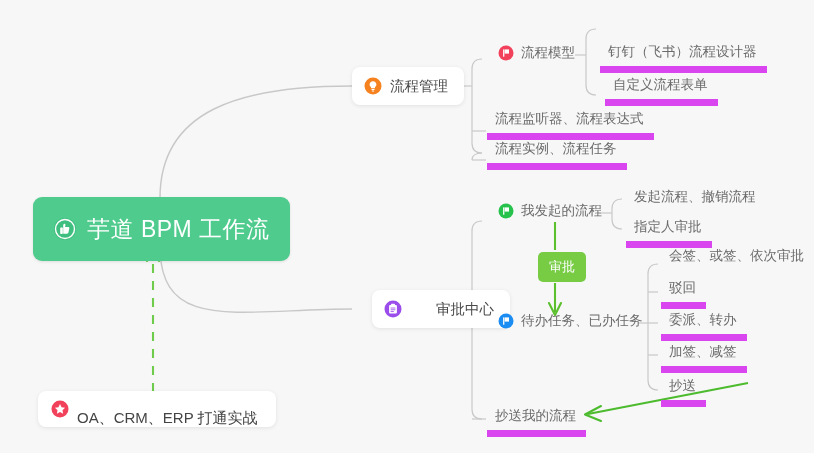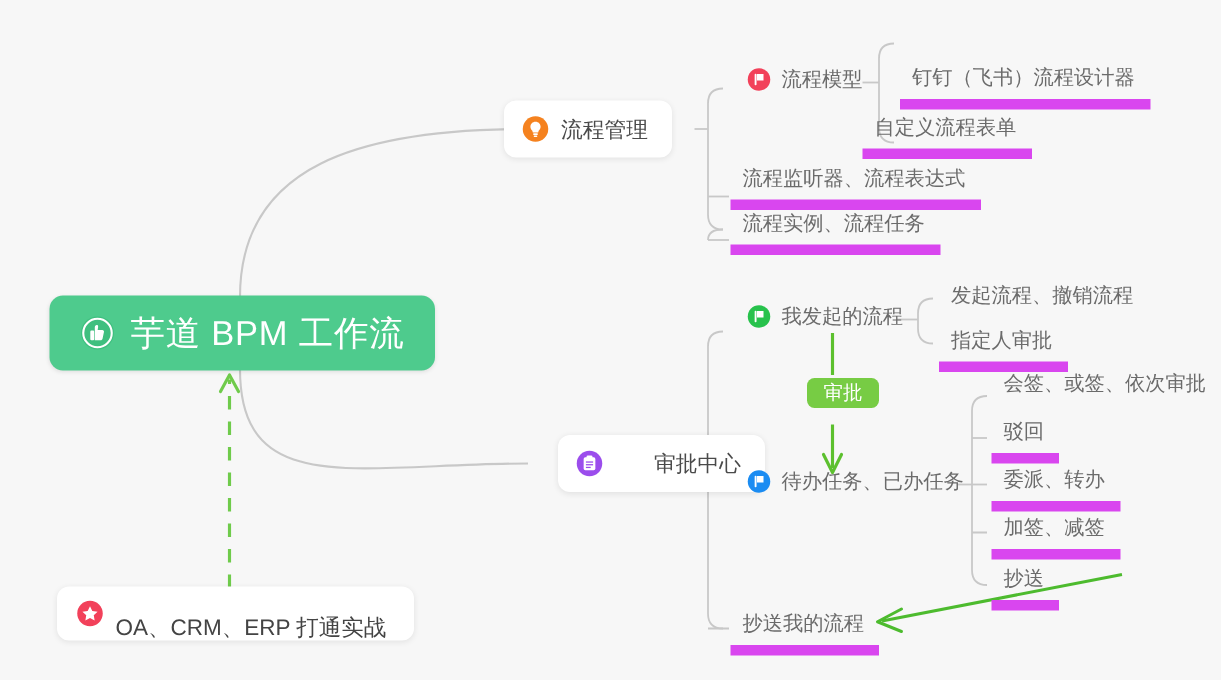--- a/index.html
+++ b/index.html
@@ -26,21 +26,21 @@
     display: flex;
     align-items: center;
     white-space: nowrap;
   }
 
   
   .root-node {
     background: #4ECB8D;
     border-radius: 9px;
     padding: 0 20px;
-    height: 50px;
+    height: 64px;
     gap: 10px;
     box-shadow: 0 1px 3px rgba(0,0,0,0.10);
   }
   .root-label {
     color: #ffffff;
     font-size: 23px;
     letter-spacing: 0.5px;
   }
 
   
@@ -69,21 +69,21 @@
   .text-label {
     color: #6b6b6b;
     font-size: 13.5px;
   }
   .text-node.no-rule { border-bottom: none; }
 
   
   .tag-node {
     background: #77CC44;
     border-radius: 5px;
-    height: 20px;
+    height: 30px;
     padding: 0 11px;
     justify-content: center;
   }
   .tag-label {
     color: #ffffff;
     font-size: 13px;
   }
 
   
   .cicon {
@@ -155,21 +155,21 @@
         <circle cx="12" cy="12" r="9.5" fill="none" stroke="#ffffff" stroke-width="1.4"></circle>
         <path d="M10.2 10.6 L10.2 8.3 C10.2 7.2 11.0 6.4 11.8 6.7 C12.4 6.9 12.5 7.5 12.4 8.1
                  L12.1 10.0 L15.2 10.0 C16.0 10.0 16.5 10.7 16.3 11.4 L15.4 15.6
                  C15.3 16.3 14.7 16.8 14.0 16.8 L10.2 16.8 Z" fill="#ffffff"></path>
         <rect x="7.2" y="10.4" width="2.6" height="6.5" rx="0.7" fill="#ffffff"></rect>
       </svg>
     </span>
     <span class="root-label">芋道 BPM 工作流</span>
   </div>
 
-  <div class="node card-node" style="left:336px; top:67px;">
+  <div class="node card-node" style="left:352px; top:67px;">
     <span class="cicon ic-18">
       <svg width="18" height="18" viewBox="0 0 18 18">
         <circle cx="9" cy="9" r="8.5" fill="#F5821F"></circle>
         <path d="M9 4.2 c-2.0 0 -3.4 1.5 -3.4 3.3 0 1.2 0.6 2.0 1.3 2.6 l0.3 1.2 h3.6 l0.3 -1.2
                  c0.7 -0.6 1.3 -1.4 1.3 -2.6 0 -1.8 -1.4 -3.3 -3.4 -3.3 z" fill="#ffffff"></path>
         <rect x="7.4" y="11.9" width="3.2" height="1.1" rx="0.5" fill="#ffffff"></rect>
         <rect x="7.8" y="13.4" width="2.4" height="1.0" rx="0.5" fill="#ffffff"></rect>
       </svg>
     </span>
     <span class="card-label">流程管理</span>
@@ -182,21 +182,21 @@
         <rect x="5.1" y="4.2" width="1.25" height="7.6" rx="0.55" fill="#ffffff"></rect>
         <path d="M6.6 4.4 H11.0 V8.6 H6.6 Z" fill="#ffffff"></path>
       </svg>
     </span>
     <span class="text-label">流程模型</span>
   </div>
 
   <div class="node text-node" style="left:600px; top:41px;">
     <span class="text-label">钉钉（飞书）流程设计器</span>
   </div>
-  <div class="node text-node" style="left:575px; top:74px;">
+  <div class="node text-node" style="left:605px; top:74px;">
     <span class="text-label">自定义流程表单</span>
   </div>
 
   <div class="node text-node" style="left:487px; top:138px;">
     <span class="text-label">流程实例、流程任务</span>
   </div>
   <div class="node text-node" style="left:487px; top:108px;">
     <span class="text-label">流程监听器、流程表达式</span>
   </div>
 

